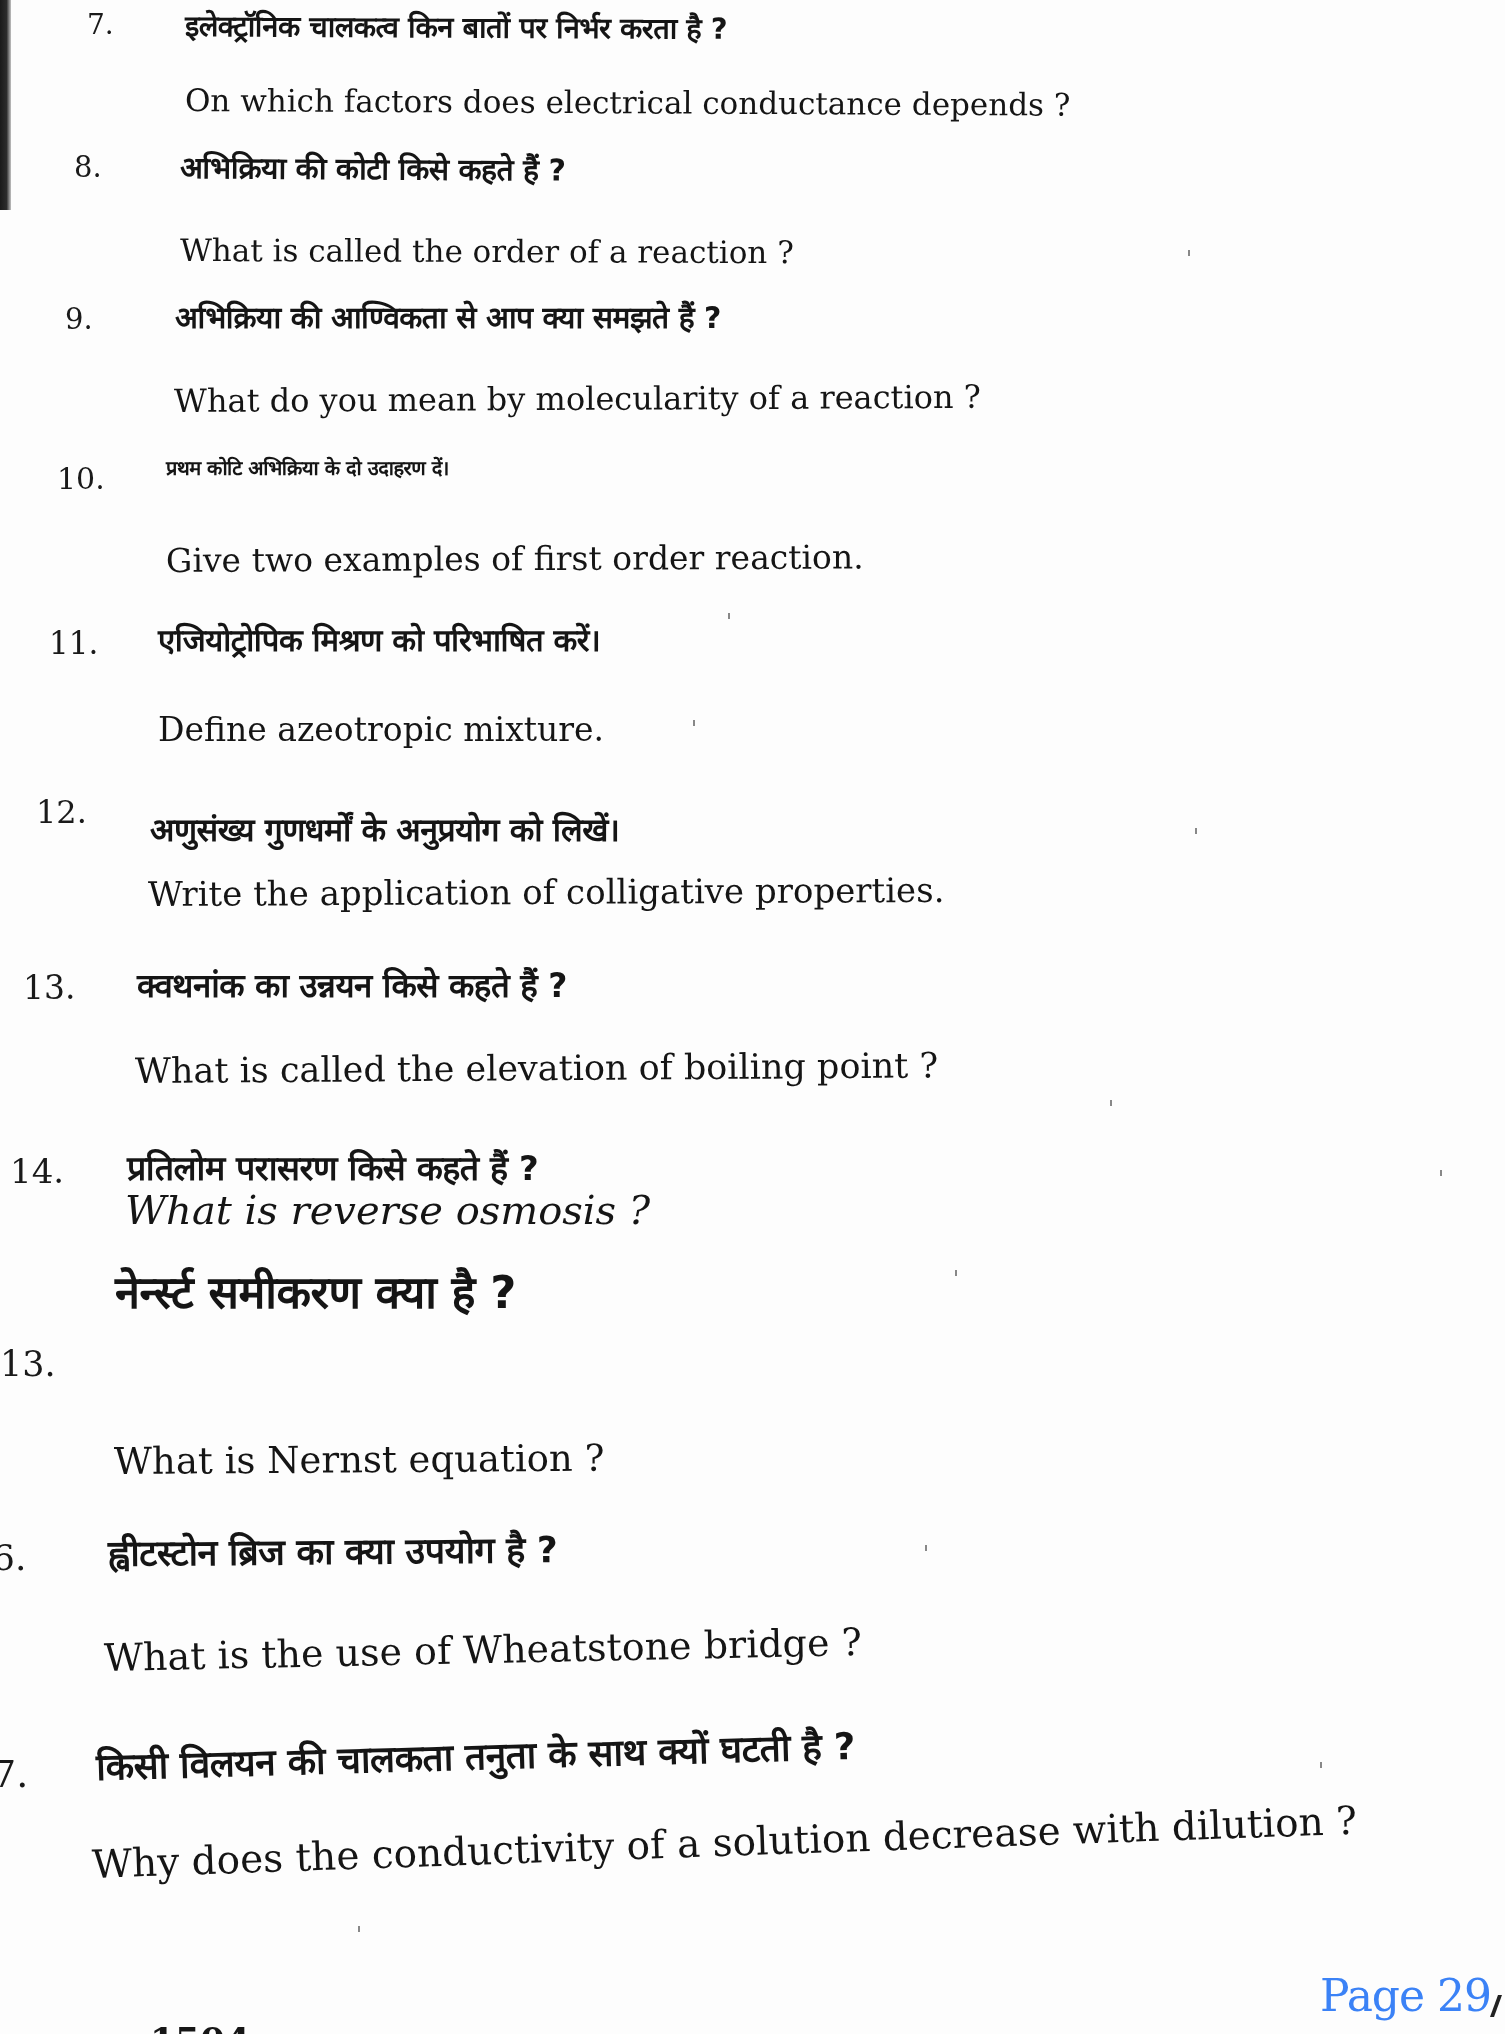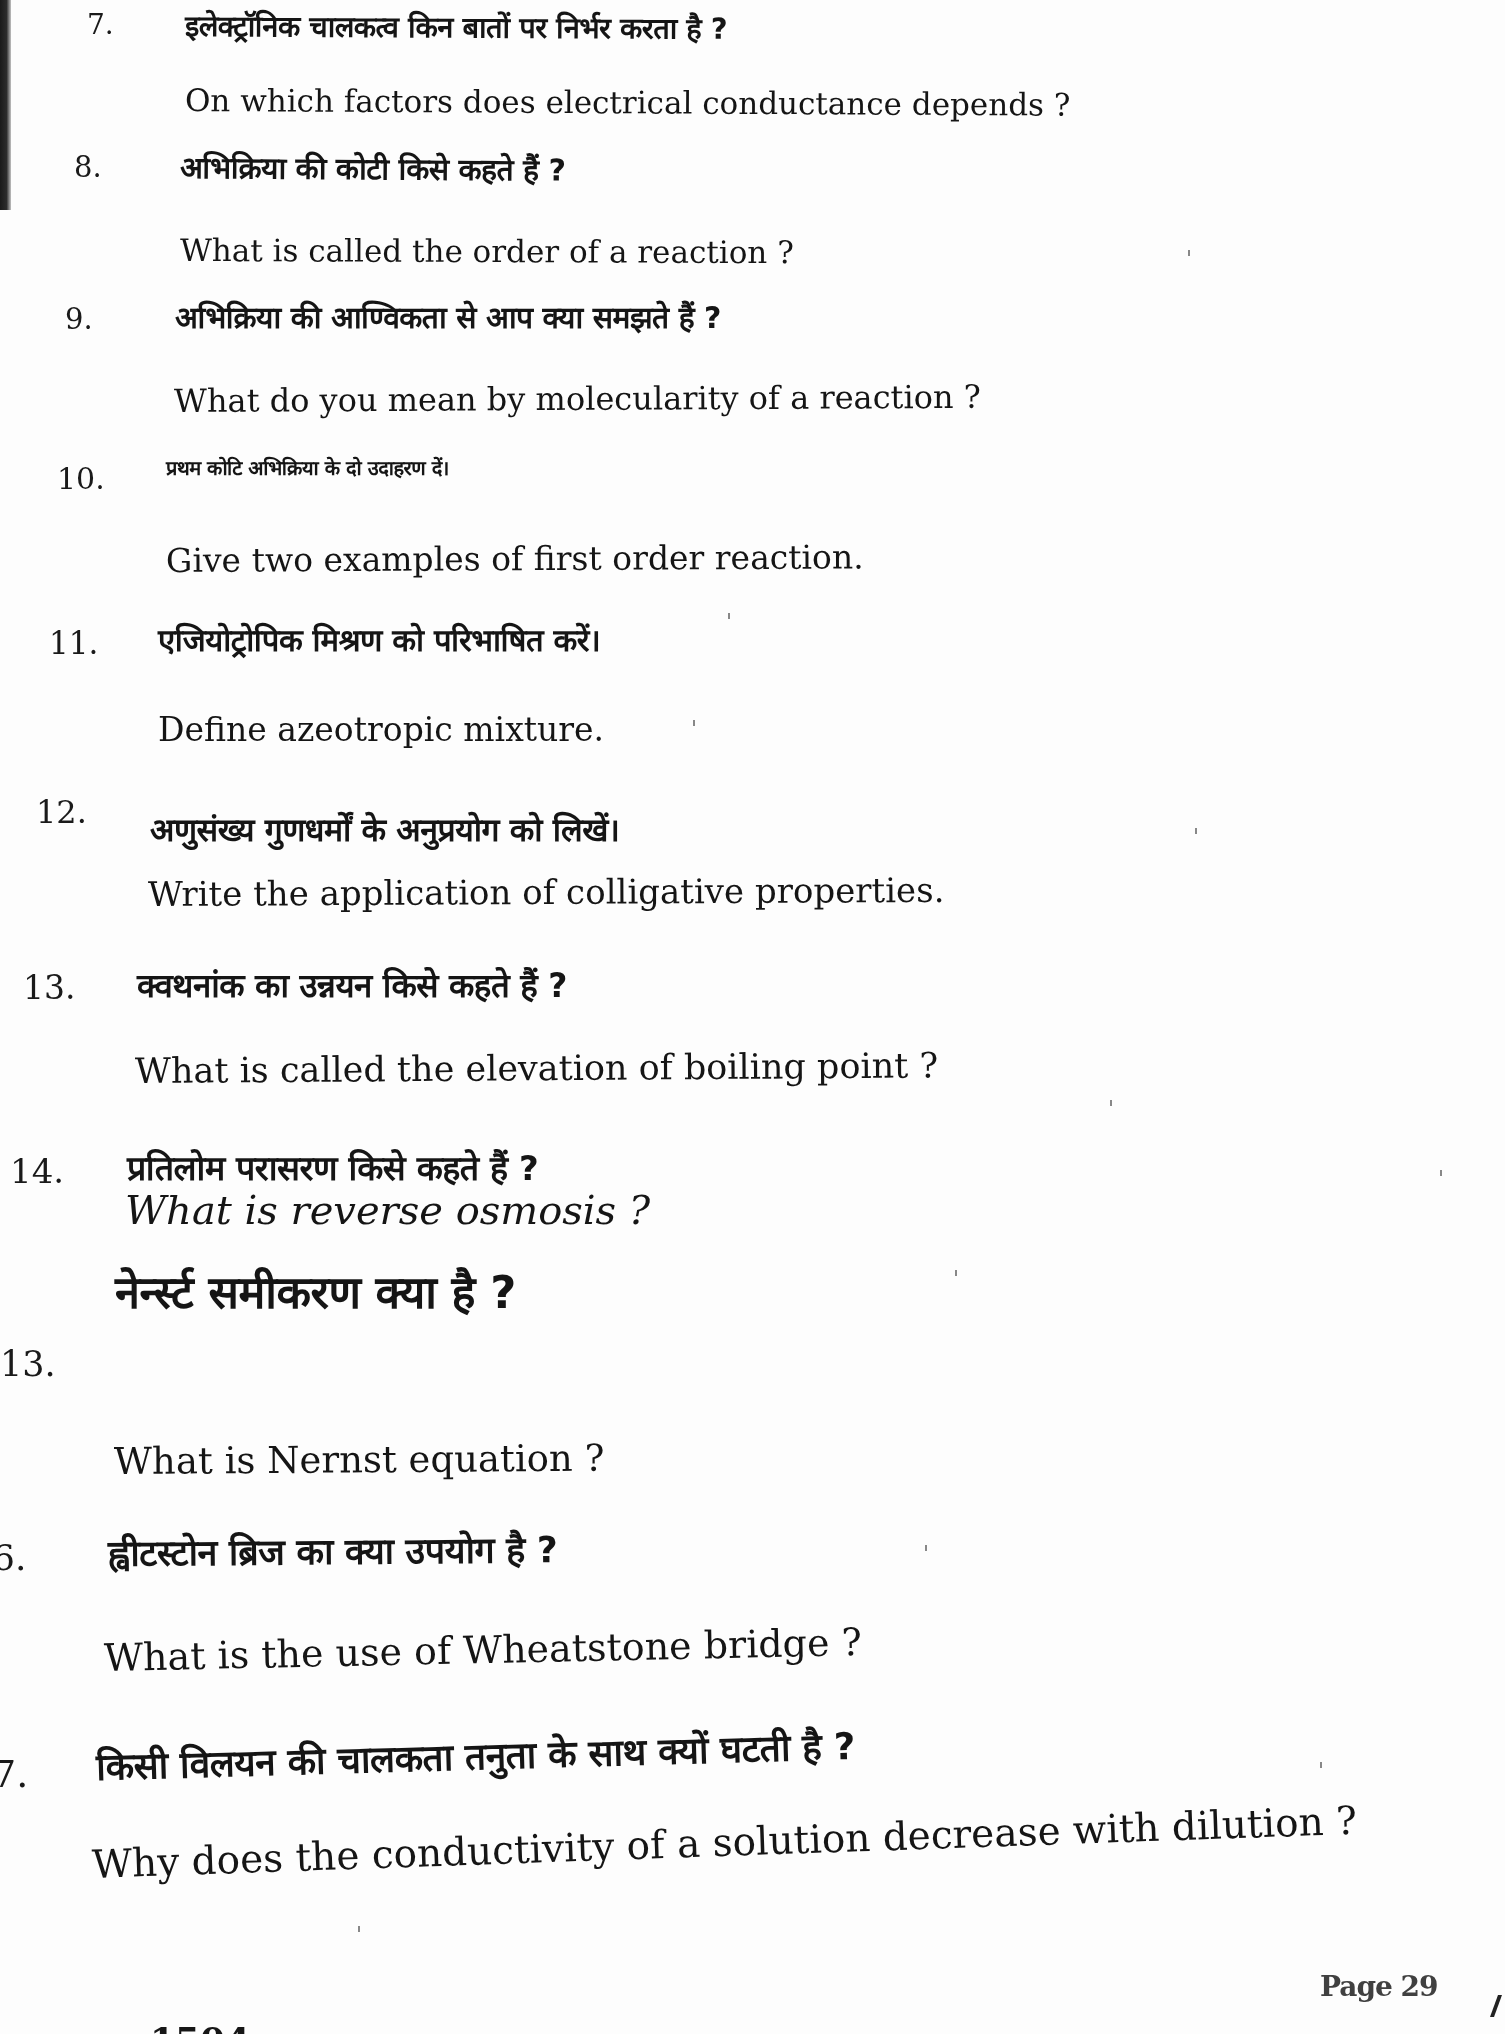--- a/index.html
+++ b/index.html
@@ -47,23 +47,23 @@
     }
     .en {
       font-family: "DejaVu Serif", serif;
       letter-spacing: 0px;
     }
     .footer-page {
       position: absolute;
       left: 1320px;
       top: 1970px;
       font-family: "DejaVu Serif", serif;
-      font-weight: bold;
-      font-size: 28px;
-      color: #404040;
+      font-weight: normal;
+      font-size: 44px;
+      color: #3b82f6;
       white-space: nowrap;
       letter-spacing: -1px;
     }
     .footer-code {
       position: absolute;
       left: 150px;
       top: 2022px;
       font-family: "DejaVu Serif", serif;
       font-weight: bold;
       font-size: 36px;

